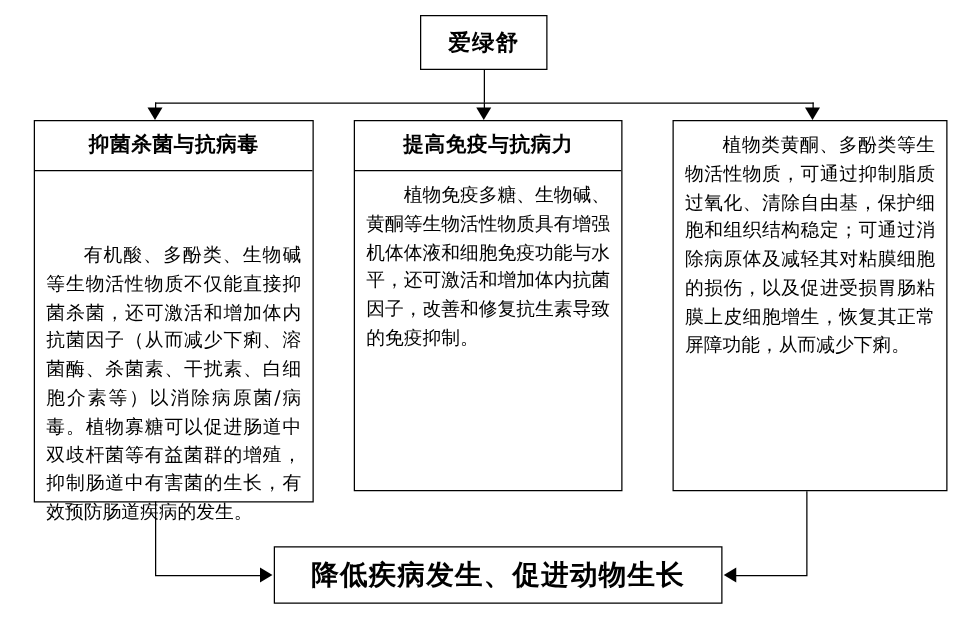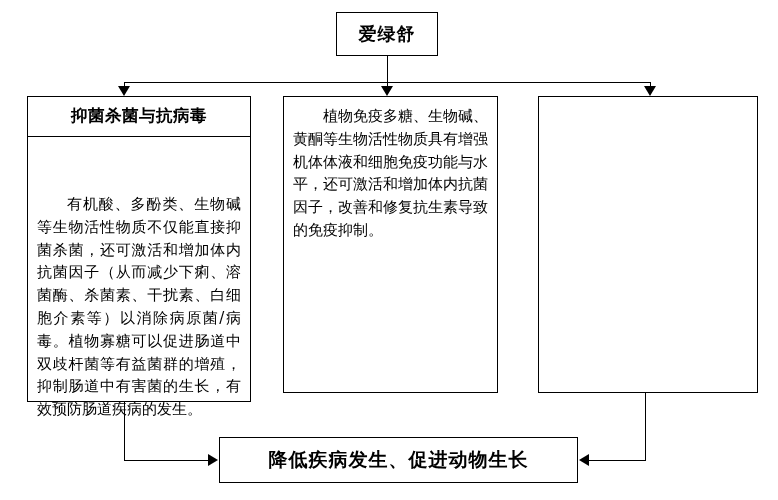--- a/index.html
+++ b/index.html
@@ -43,21 +43,21 @@
     height: 44px;
     font-size: 18px;
   }
 
   
   #outcome-box {
     left: 219px;
     top: 437px;
     width: 359px;
     height: 46px;
-    font-size: 19px;
+    font-size: 22px;
   }
 
   
   .card {
     position: absolute;
     box-sizing: border-box;
     border: 1.5px solid #000000;
     background: #ffffff;
     display: flex;
     flex-direction: column;
@@ -144,24 +144,26 @@
   <div class="arrow-down" style="left:118px; top:86px;"></div>
   <div class="arrow-down" style="left:381px; top:86px;"></div>
   <div class="arrow-down" style="left:644px; top:86px;"></div>
 
   <div class="card" id="card-1">
     <div class="card-header">抑菌杀菌与抗病毒</div>
     <div class="card-body">有机酸、多酚类、生物碱等生物活性物质不仅能直接抑菌杀菌，还可激活和增加体内抗菌因子（从而减少下痢、溶菌酶、杀菌素、干扰素、白细胞介素等）以消除病原菌/病毒。植物寡糖可以促进肠道中双歧杆菌等有益菌群的增殖，抑制肠道中有害菌的生长，有效预防肠道疾病的发生。</div>
   </div>
 
   <div class="card" id="card-2">
+    <div class="card-header">提高免疫与抗病力</div>
     <div class="card-body">植物免疫多糖、生物碱、黄酮等生物活性物质具有增强机体体液和细胞免疫功能与水平，还可激活和增加体内抗菌因子，改善和修复抗生素导致的免疫抑制。</div>
   </div>
 
   <div class="card" id="card-3">
+    <div class="card-body">植物类黄酮、多酚类等生物活性物质，可通过抑制脂质过氧化、清除自由基，保护细胞和组织结构稳定；可通过消除病原体及减轻其对粘膜细胞的损伤，以及促进受损胃肠粘膜上皮细胞增生，恢复其正常屏障功能，从而减少下痢。</div>
   </div>
 
   <div class="line-v" style="left:124px; top:401px; height:59px;"></div>
   <div class="line-h" style="left:124px; top:460px; width:85px;"></div>
   <div class="arrow-right" style="left:208px; top:454px;"></div>
 
   <div class="line-v" style="left:645px; top:393px; height:67px;"></div>
   <div class="line-h" style="left:588px; top:460px; width:58px;"></div>
   <div class="arrow-left" style="left:579px; top:454px;"></div>
 

